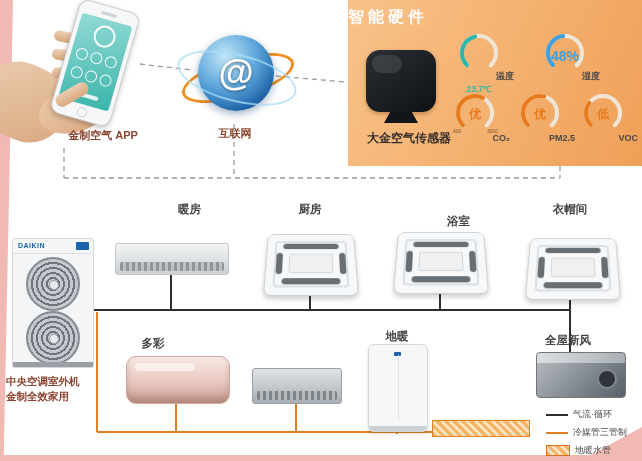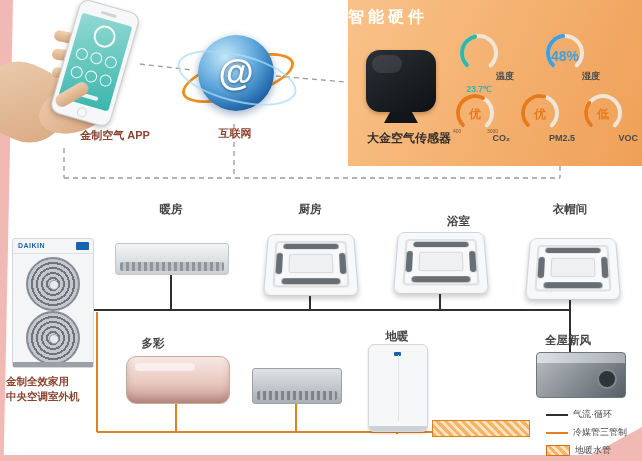--- a/index.html
+++ b/index.html
@@ -33,21 +33,21 @@
   .p-home{left:26px;bottom:2px;width:8px;height:8px;border-radius:50%;border:1px solid #cfd3d6;}
   .p-screen{left:4px;top:13px;width:52px;height:88px;border-radius:3px;
     background:linear-gradient(160deg,#93dad4,#3ab5ab);overflow:hidden;}
   .p-ring{left:17px;top:6px;width:18px;height:18px;border:2px solid rgba(255,255,255,.92);border-radius:50%;}
   .p-grid{left:5px;top:34px;right:5px;display:grid;grid-template-columns:repeat(3,1fr);
     gap:7px 3px;justify-items:center;position:absolute;}
   .p-dot{width:10px;height:10px;border:1.5px solid rgba(255,255,255,.92);border-radius:50%;}
   .p-bar{left:13px;bottom:7px;width:26px;height:4px;border-radius:2px;background:rgba(255,255,255,.85);}
 
   .lbl-maroon{color:#8a4430;font-weight:bold;font-size:11px;text-align:center;z-index:3;}
-  .app-label{left:56px;top:128px;width:118px;}
+  .app-label{left:44px;top:128px;width:118px;}
   .net-label{left:205px;top:126px;width:60px;}
 
   
   .globe-wrap{left:190px;top:30px;width:92px;height:92px;z-index:2;}
   .ring-orange{left:-10px;top:28px;width:110px;height:34px;border:3px solid #ef8f1f;
     border-radius:50%;transform:rotate(-16deg);z-index:1;}
   .sphere{left:8px;top:5px;width:76px;height:76px;border-radius:50%;
     background:radial-gradient(circle at 35% 28%,#c2e6f8,#5aa4da 45%,#1a5fa3 78%,#0d3f75);
     box-shadow:0 3px 8px rgba(20,60,110,.4);z-index:2;}
   .at{width:100%;text-align:center;line-height:76px;font-size:36px;font-weight:bold;color:#fff;
@@ -258,25 +258,25 @@
   <div class="abs outdoor">
     <div class="abs od-band">
       <div class="abs od-brand">DAIKIN</div>
       <div class="abs od-logo"></div>
     </div>
     <div class="abs fan fan1"></div>
     <div class="abs fan fan2"></div>
     <div class="abs od-base"></div>
   </div>
   <div class="abs od-label">
+    <div>中央空调室外机</div>
     <div>金制全效家用</div>
-    <div>中央空调室外机</div>
-  </div>
-
-  <div class="abs room-label" style="left:141px;top:202px;width:60px;">暖房</div>
+  </div>
+
+  <div class="abs room-label" style="left:141px;top:202px;width:60px;text-align:right;">暖房</div>
   <div class="abs room-label" style="left:280px;top:202px;width:60px;">厨房</div>
   <div class="abs room-label" style="left:410px;top:214px;width:60px;text-align:right;">浴室</div>
   <div class="abs room-label" style="left:537px;top:202px;width:66px;">衣帽间</div>
 
   <div class="abs duct"></div>
 
   <div class="abs cassette cas-kitchen">
     <div class="c-frame"></div>
     <div class="c-vent cv-t"></div>
     <div class="c-vent cv-b"></div>

